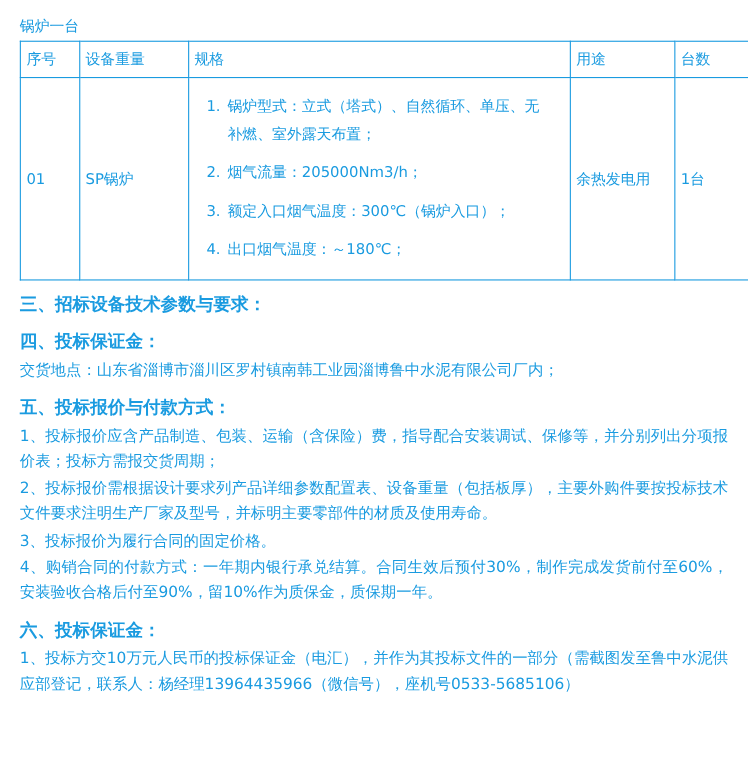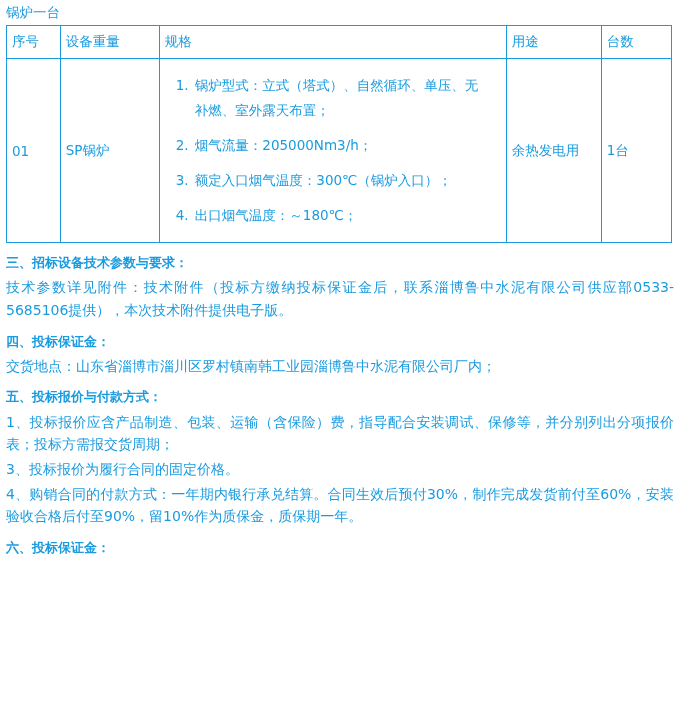--- a/index.html
+++ b/index.html
@@ -12,21 +12,21 @@
     background: #ffffff;
     font-family: "DejaVu Sans", "Liberation Sans", sans-serif;
     color: #1a9be0;
     overflow: hidden;
   }
   .page {
     width: 680px;
     height: 518px;
     position: relative;
     box-sizing: border-box;
-    padding: 0;
+    padding: 12px;
   }
   .caption {
     font-size: 13.5px;
     color: #1a9be0;
     padding: 4px 0 5px 6px;
     line-height: 1.2;
   }
   table.spec {
     border-collapse: collapse;
     width: 666px;
@@ -65,21 +65,21 @@
   td.spec-cell ol {
     margin: 0;
     padding: 0 0 0 18px;
     list-style-type: decimal;
   }
   td.spec-cell ol li {
     margin: 10px;
     padding-left: 2px;
   }
   .section-head {
-    font-size: 13px;
+    font-size: 16px;
     font-weight: bold;
     color: #1a9be0;
     margin: 11px 0 4px 6px;
     line-height: 1.4;
   }
   .para {
     font-size: 14px;
     color: #1a9be0;
     margin: 2px 6px 2px 6px;
     line-height: 1.62;
@@ -122,25 +122,26 @@
             <li>出口烟气温度：～180℃；</li>
           </ol>
         </td>
         <td class="body-cell">余热发电用</td>
         <td class="body-cell">1台</td>
       </tr>
     </tbody>
   </table>
 
   <div class="section-head">三、招标设备技术参数与要求：</div>
-  <div class="para">技术参数详见附件：技术附件（投标方缴纳投标保证金后，联系淄博鲁中水泥有限公司供应部0533-5685106提供），本次技术附件提供电子版。</div>
 
   <div class="section-head">四、投标保证金：</div>
   <div class="para">交货地点：山东省淄博市淄川区罗村镇南韩工业园淄博鲁中水泥有限公司厂内；</div>
 
   <div class="section-head">五、投标报价与付款方式：</div>
   <div class="para">1、投标报价应含产品制造、包装、运输（含保险）费，指导配合安装调试、保修等，并分别列出分项报价表；投标方需报交货周期；</div>
+  <div class="para">2、投标报价需根据设计要求列产品详细参数配置表、设备重量（包括板厚），主要外购件要按投标技术文件要求注明生产厂家及型号，并标明主要零部件的材质及使用寿命。</div>
   <div class="para">3、投标报价为履行合同的固定价格。</div>
   <div class="para">4、购销合同的付款方式：一年期内银行承兑结算。合同生效后预付30%，制作完成发货前付至60%，安装验收合格后付至90%，留10%作为质保金，质保期一年。</div>
 
   <div class="section-head">六、投标保证金：</div>
+  <div class="para">1、投标方交10万元人民币的投标保证金（电汇），并作为其投标文件的一部分（需截图发至鲁中水泥供应部登记，联系人：杨经理13964435966（微信号），座机号0533-5685106）</div>
 
 </div>
 
 </body></html>

